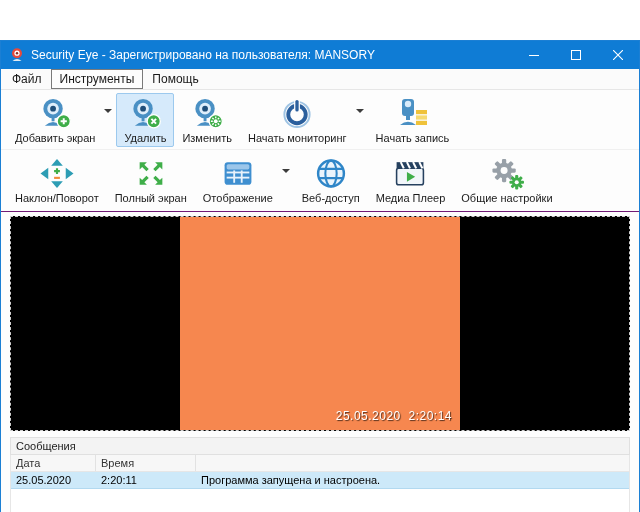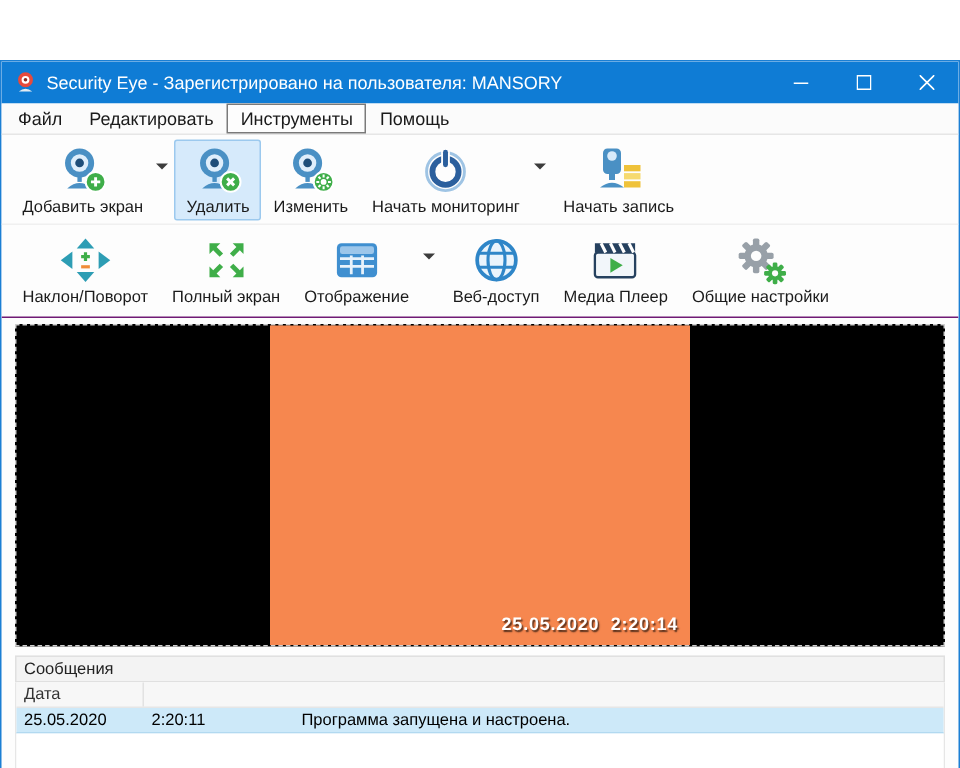--- a/index.html
+++ b/index.html
@@ -24,21 +24,21 @@
   .tbtn { display:flex; flex-direction:column; align-items:center; padding:3px 7px 2px; border:1px solid transparent; border-radius:2px; }
   .tbtn.selected { background:#d6eafb; border-color:#9cc9ee; }
   .tbtn svg { width:34px; height:33px; display:block; }
   .tlabel { font-size:11px; color:#1b1b1b; margin-top:2px; white-space:nowrap; }
   .dropwrap { display:flex; align-items:flex-start; padding:16px 4px 0 1px; }
   .caret { display:inline-block; width:0; height:0; border-left:4px solid transparent; border-right:4px solid transparent; border-top:4px solid #3c3c3c; }
 
   
   .video-wrap { margin:4px 9px 0; height:215px; background:#000; border:1px dashed #cfcfcf; position:relative; display:flex; justify-content:center; flex:0 0 auto; }
   .feed { width:280px; height:100%; background:#f6874f; position:relative; }
-  .timestamp { position:absolute; right:8px; bottom:7px; color:#fff; font-size:12px; font-weight:bold; white-space:pre; letter-spacing:.5px; text-shadow:1px 1px 1px rgba(0,0,0,.65); }
+  .timestamp { position:absolute; right:8px; bottom:7px; color:#fff; font-size:12px; font-weight:normal; white-space:pre; letter-spacing:.5px; text-shadow:1px 1px 1px rgba(0,0,0,.65); }
 
   
   .messages { margin:6px 9px 4px; flex:1; display:flex; flex-direction:column; min-height:0; }
   .msg-header { background:#f3f3f3; border:1px solid #e0e0e0; font-size:11px; color:#222; padding:2px 5px; flex:0 0 auto; }
   .msg-table { border:1px solid #e6e6e6; border-top:none; background:#fff; flex:1; display:flex; flex-direction:column; min-height:0; }
   .thead { display:flex; background:#f7f7f7; border-bottom:1px solid #e6e6e6; font-size:11px; color:#333; flex:0 0 auto; }
   .th { padding:2px 5px; border-right:1px solid #e2e2e2; }
   .col-date { width:85px; flex:0 0 auto; }
   .col-time { width:100px; flex:0 0 auto; }
   .col-msg { flex:1; border-right:none; }
@@ -71,21 +71,20 @@
     </div>
     <div class="win-btn">
       <svg width="10" height="10" viewBox="0 0 10 10">
           <path d="M0 0 L10 10 M10 0 L0 10" stroke="#fff" stroke-width="1.1"></path>
         </svg>
     </div>
   </div>
 
   <div class="menubar">
     <span class="menu-item">Файл</span>
-    <span class="menu-item">Редактировать</span>
     <span class="menu-item active">Инструменты</span>
     <span class="menu-item">Помощь</span>
   </div>
 
   <div class="toolbar row1">
 
     <div class="tbtn">
       <svg viewBox="0 0 34 34">
         <circle cx="15" cy="12" r="10" fill="#4a90c4"></circle>
         <circle cx="15" cy="12" r="6" fill="#dfeefb"></circle>
@@ -251,20 +250,21 @@
     <div class="feed" style="background: rgb(246, 135, 79);">
       <span class="timestamp">25.05.2020  2:20:14</span>
     </div>
   </div>
 
   <div class="messages">
     <div class="msg-header">Сообщения</div>
     <div class="msg-table">
       <div class="thead">
         <div class="th col-date">Дата</div>
+        <div class="th col-time">Время</div>
       </div>
       <div class="trow">
         <div class="td col-date">25.05.2020</div>
         <div class="td col-time">2:20:11</div>
         <div class="td col-msg">Программа запущена и настроена.</div>
       </div>
       <div class="tbody-empty"></div>
     </div>
   </div>
 

